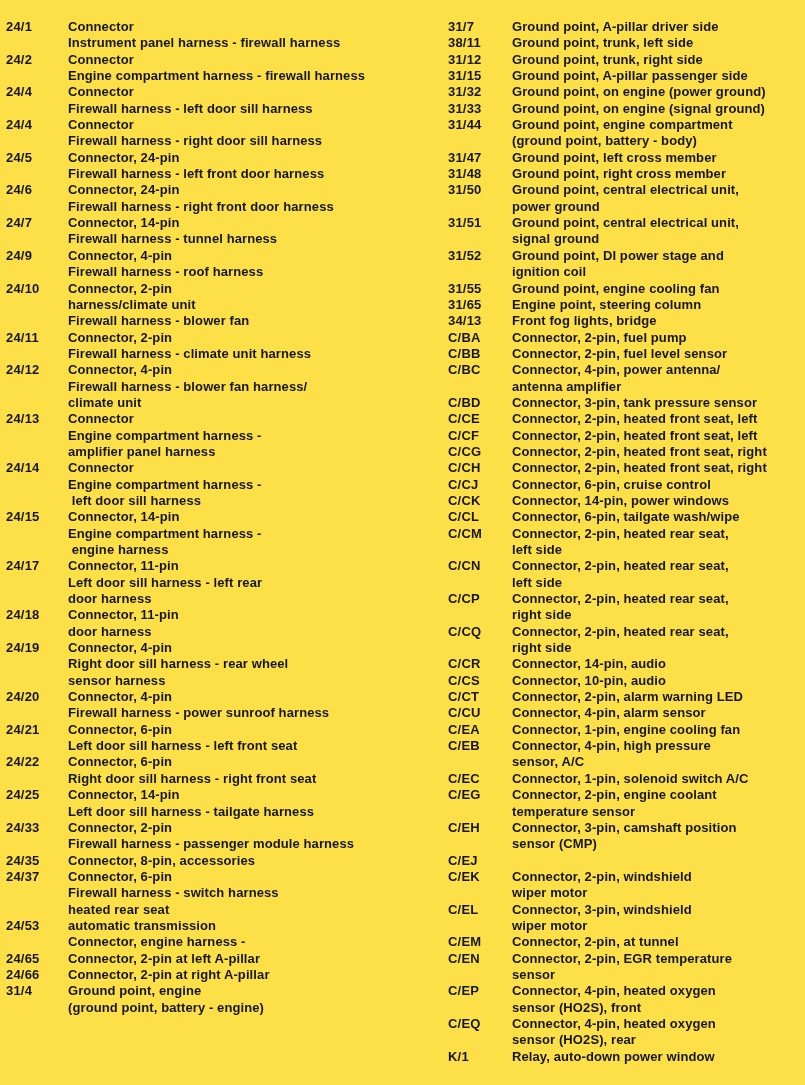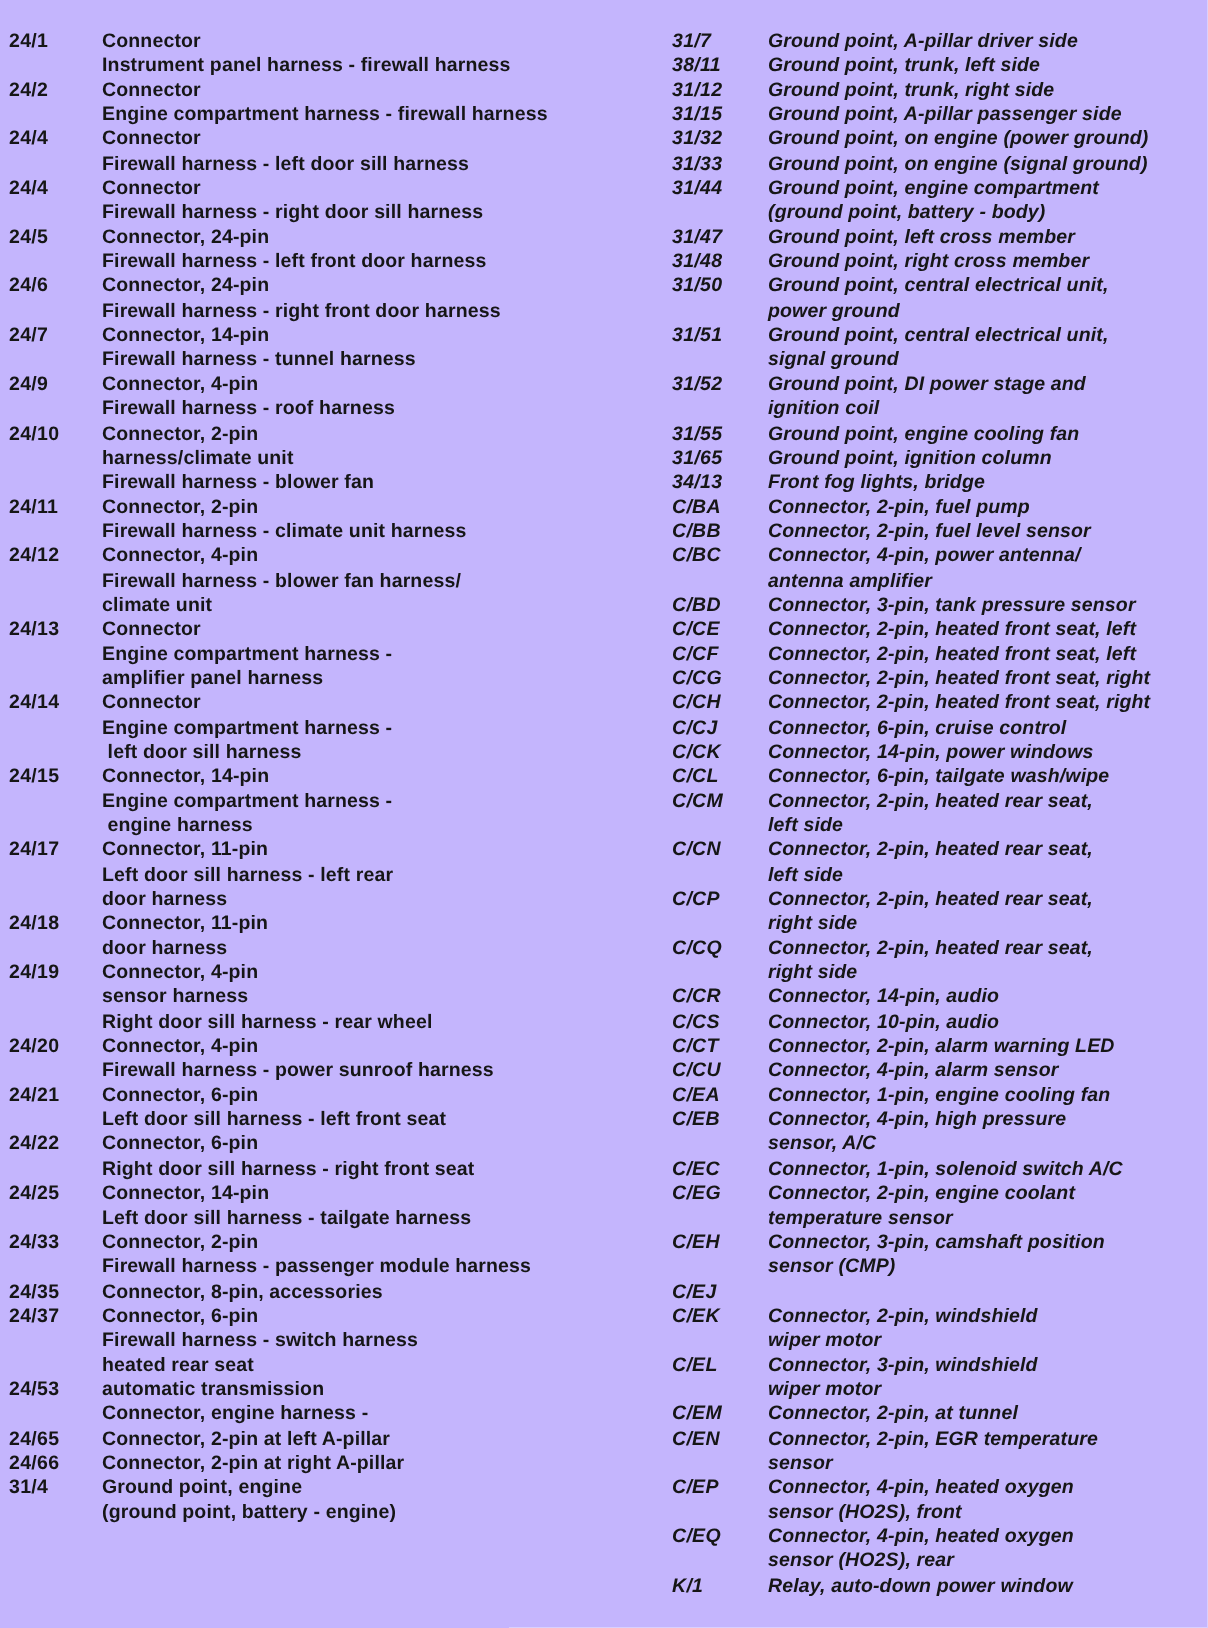--- a/index.html
+++ b/index.html
@@ -14,34 +14,33 @@
     overflow: hidden;
     font-family: "Liberation Sans", sans-serif;
     font-weight: 700;
     font-size: 13px;
     color: #161616;
     -webkit-font-smoothing: none;
   }
   .page {
     position: absolute;
     inset: 0;
-    background: #c4b5fd;
+    background: #fde047;
   }
   .col {
     position: absolute;
     top: 19px;
   }
   .col-left {
     left: 6px;
     width: 420px;
   }
   .col-right {
     left: 448px;
     width: 356px;
-    font-style: italic;
   }
   .entry {
     display: flex;
     align-items: flex-start;
   }
   .code {
     flex: 0 0 auto;
     line-height: 16.35px;
     letter-spacing: 0.2px;
     white-space: pre;
@@ -194,22 +193,22 @@
     <div class="desc">
           <div class="line">Connector, 11-pin</div>
           <div class="line">door harness</div>
         </div>
   </div>
 
   <div class="entry">
     <div class="code">24/19</div>
     <div class="desc">
           <div class="line">Connector, 4-pin</div>
+          <div class="line">Right door sill harness - rear wheel</div>
           <div class="line">sensor harness</div>
-          <div class="line">Right door sill harness - rear wheel</div>
         </div>
   </div>
 
   <div class="entry">
     <div class="code">24/20</div>
     <div class="desc">
           <div class="line">Connector, 4-pin</div>
           <div class="line">Firewall harness - power sunroof harness</div>
         </div>
   </div>
@@ -384,21 +383,21 @@
   <div class="entry">
     <div class="code">31/55</div>
     <div class="desc">
           <div class="line">Ground point, engine cooling fan</div>
         </div>
   </div>
 
   <div class="entry">
     <div class="code">31/65</div>
     <div class="desc">
-          <div class="line">Ground point, ignition column</div>
+          <div class="line">Engine point, steering column</div>
         </div>
   </div>
 
   <div class="entry">
     <div class="code">34/13</div>
     <div class="desc">
           <div class="line">Front fog lights, bridge</div>
         </div>
   </div>
 

